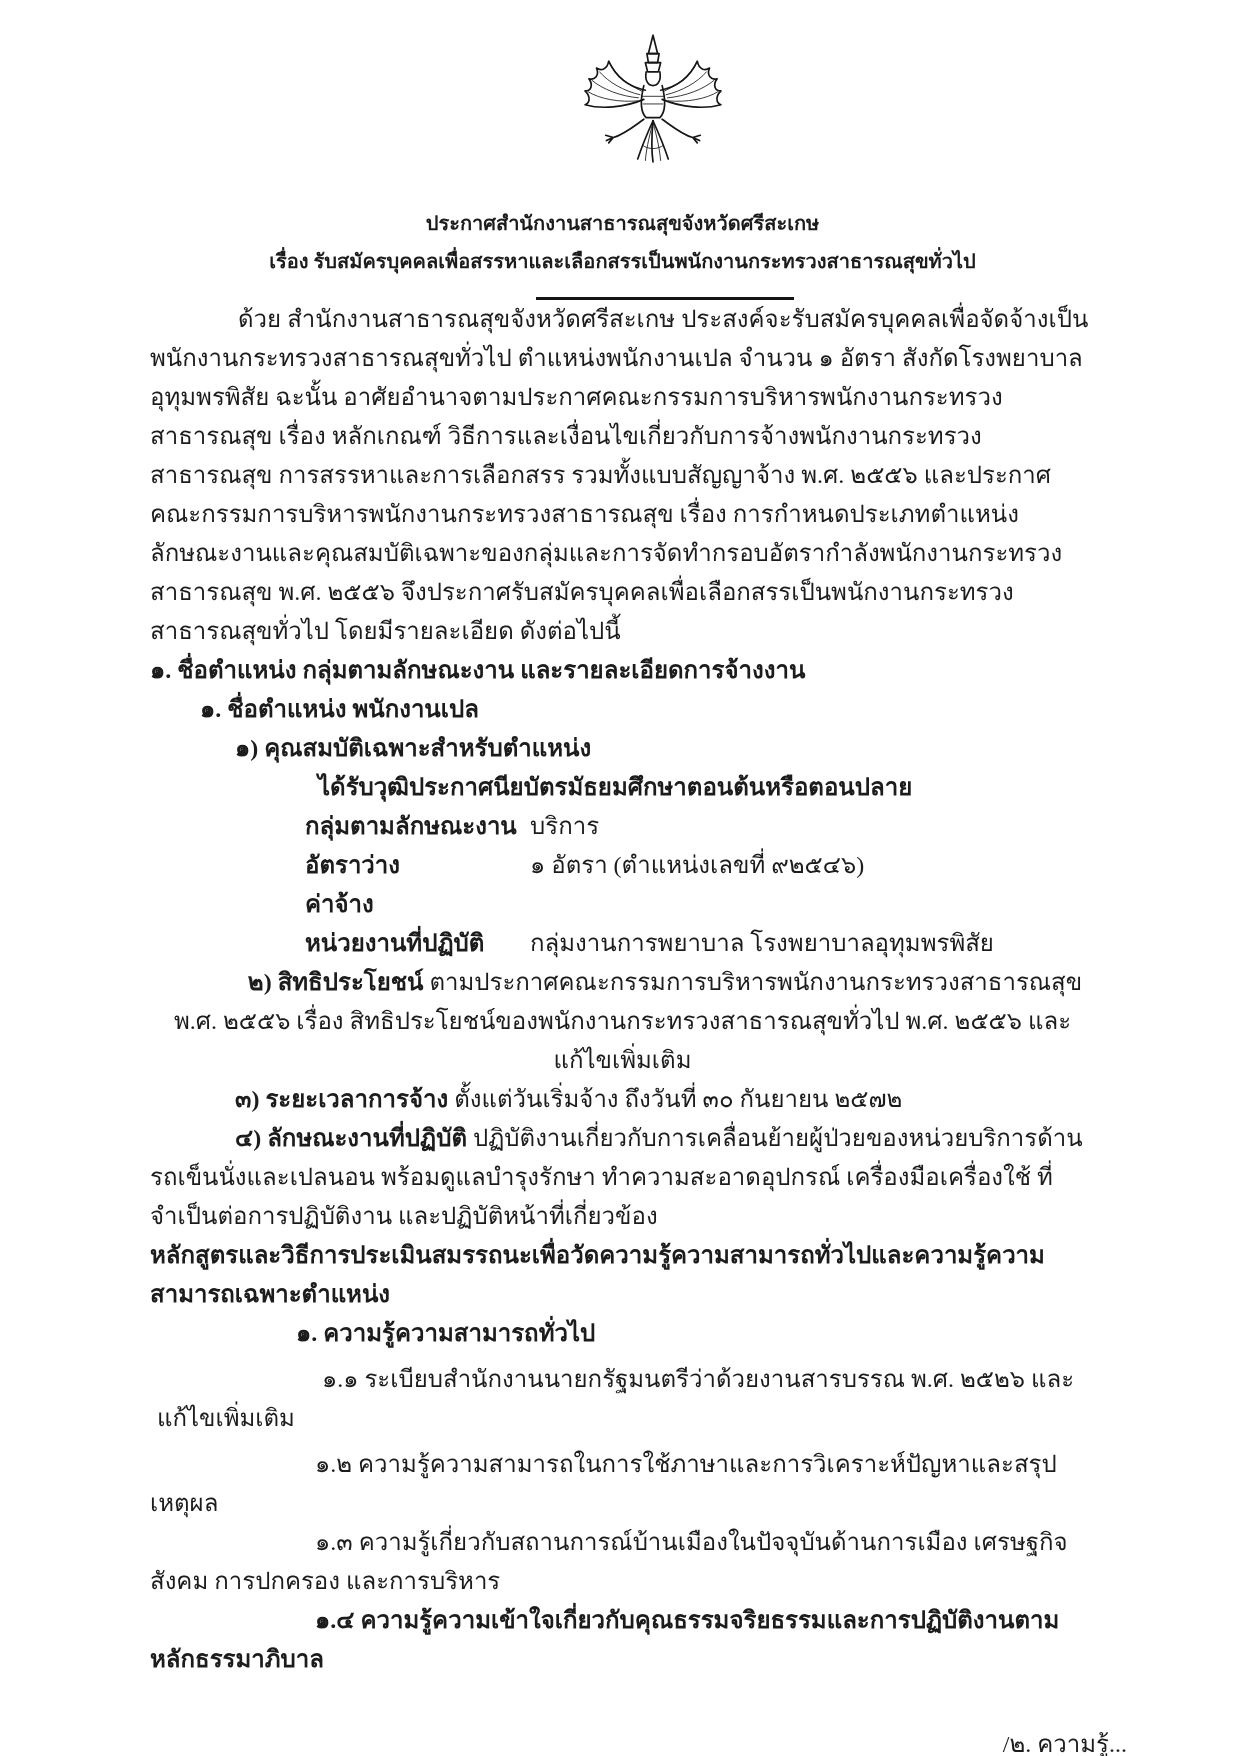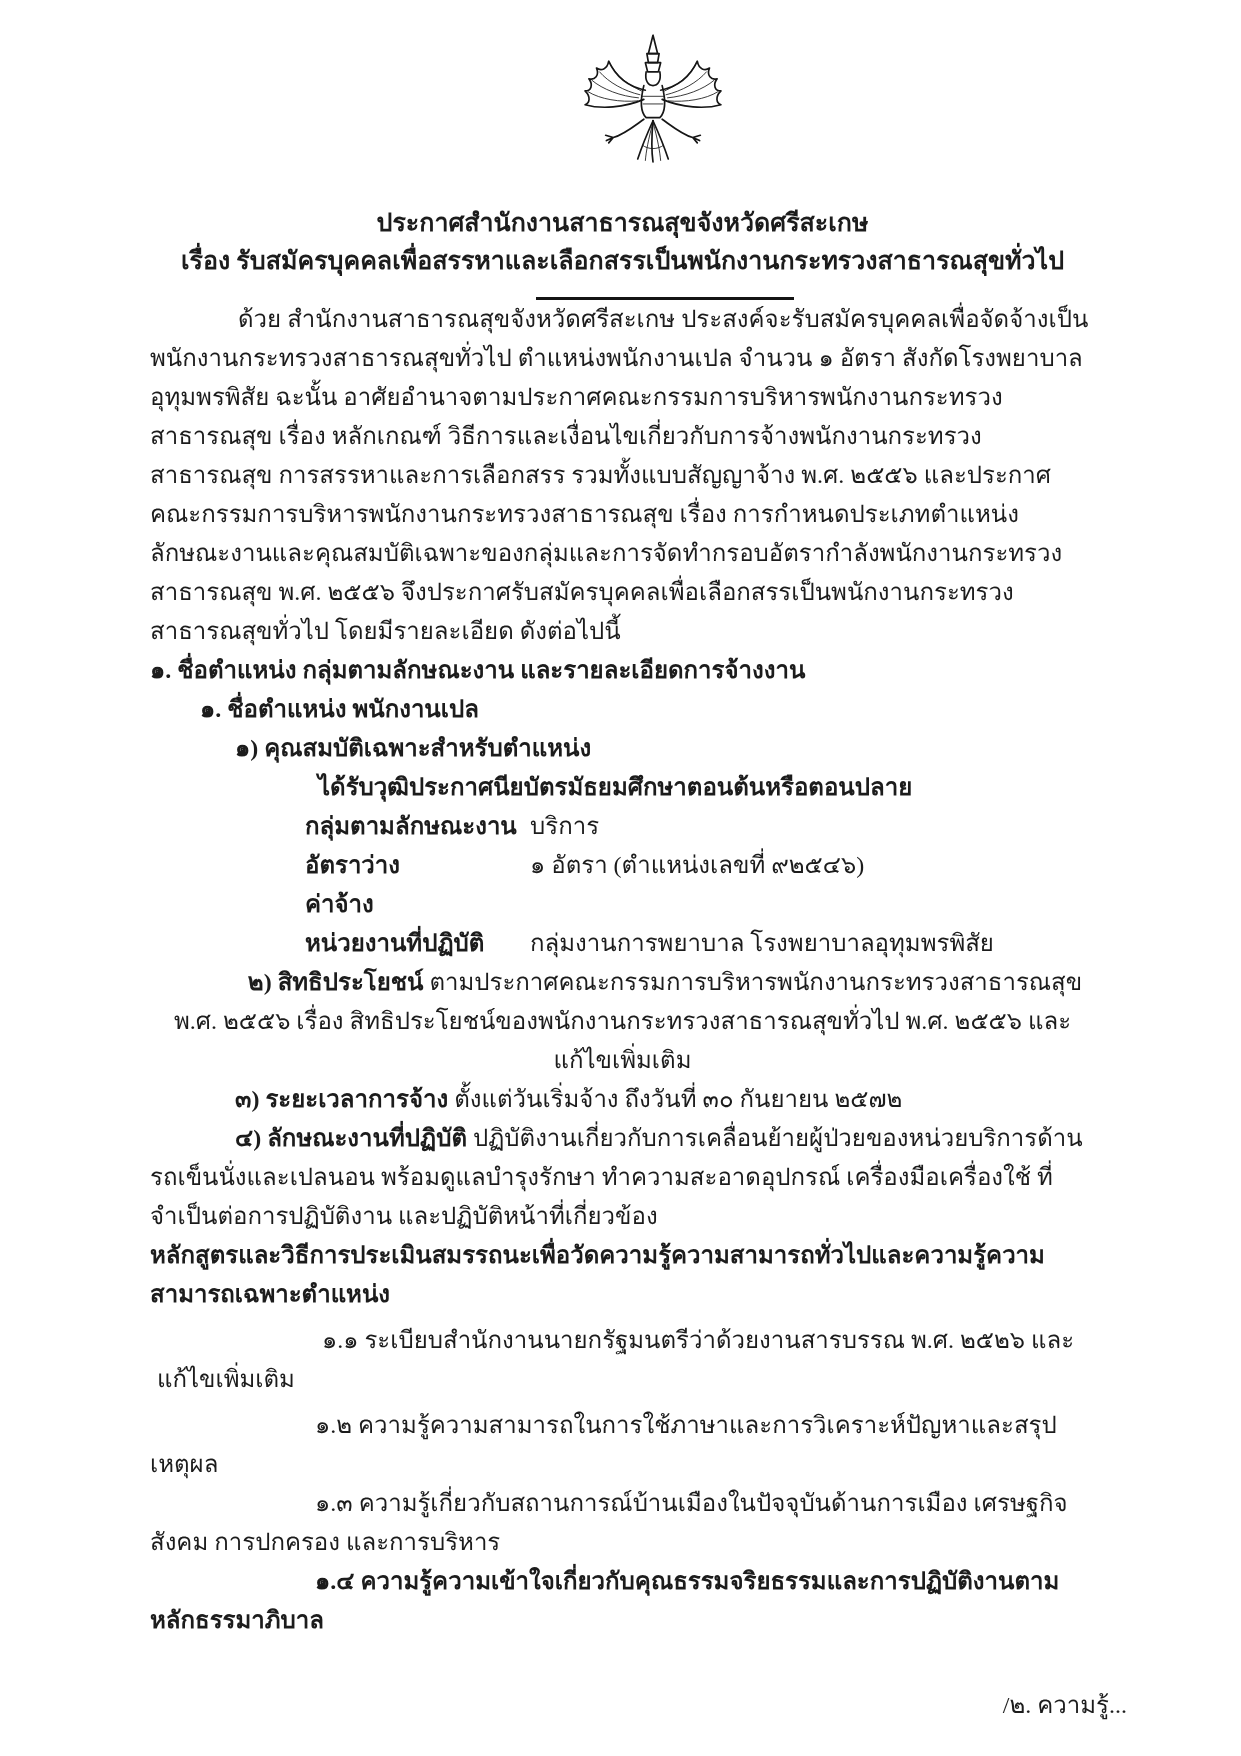--- a/index.html
+++ b/index.html
@@ -10,21 +10,21 @@
     background: #ffffff;
     color: #1c1c1c;
     font-family: "Liberation Serif", serif;
     font-size: 24px;
     line-height: 39px;
     overflow: hidden;
   }
   .content { position: absolute; left: 150px; top: 0; width: 945px; }
   .emblem-wrap { padding-top: 28px; text-align: center; }
   .emblem-wrap svg { transform: translateX(30px); }
-  .title-block { margin-top: 6px; text-align: center; font-weight: 700; font-size: 25px; line-height: 38px; }
+  .title-block { margin-top: 6px; text-align: center; font-weight: 700; font-size: 20px; line-height: 38px; }
   .divider { width: 258px; height: 3px; background: #141414; margin: 17px auto 0 auto; transform: translateX(42px); }
   .intro { margin-top: 13px; text-indent: 88px; }
   .b { font-weight: 700; }
   .sec-heading { font-weight: 700; }
   .pos-line { margin-left: 50px; font-weight: 700; }
   .item-label-line { margin-left: 85px; font-weight: 700; }
   .qual-line { margin-left: 168px; font-weight: 700; font-family: Liberation Serif, serif; }
   .detail-row { display: flex; margin-left: 155px; }
   .detail-label { width: 225px; flex: 0 0 225px; font-weight: 700; }
   .detail-value { flex: 1; }
@@ -115,20 +115,21 @@
     </div>
 
     <p class="hang" style="margin: 0px; text-align: center;"><span class="b">๒) สิทธิประโยชน์</span><span> ตามประกาศคณะกรรมการบริหารพนักงานกระทรวงสาธารณสุข พ.ศ. ๒๕๕๖ เรื่อง สิทธิประโยชน์ของพนักงานกระทรวงสาธารณสุขทั่วไป พ.ศ. ๒๕๕๖ และแก้ไขเพิ่มเติม</span></p>
 
     <p class="hang" style="margin: 0px;"><span class="b">๓) ระยะเวลาการจ้าง</span><span> ตั้งแต่วันเริ่มจ้าง  ถึงวันที่  ๓๐ กันยายน ๒๕๗๒</span></p>
 
     <p class="hang" style="margin: 0px;"><span class="b">๔) ลักษณะงานที่ปฏิบัติ</span><span> ปฏิบัติงานเกี่ยวกับการเคลื่อนย้ายผู้ป่วยของหน่วยบริการด้านรถเข็นนั่งและเปลนอน พร้อมดูแลบำรุงรักษา ทำความสะอาดอุปกรณ์ เครื่องมือเครื่องใช้ ที่จำเป็นต่อการปฏิบัติงาน และปฏิบัติหน้าที่เกี่ยวข้อง</span></p>
 
     <div class="sec-heading">หลักสูตรและวิธีการประเมินสมรรถนะเพื่อวัดความรู้ความสามารถทั่วไปและความรู้ความสามารถเฉพาะตำแหน่ง</div>
 
+    <div class="sub-heading">๑. ความรู้ความสามารถทั่วไป</div>
 
     <p class="sub-item" style="margin: 7px;">๑.๑ ระเบียบสำนักงานนายกรัฐมนตรีว่าด้วยงานสารบรรณ พ.ศ. ๒๕๒๖ และแก้ไขเพิ่มเติม</p>
     <p class="sub-item" style="margin: 0px;">๑.๒ ความรู้ความสามารถในการใช้ภาษาและการวิเคราะห์ปัญหาและสรุปเหตุผล</p>
     <p class="sub-item" style="margin: 0px;">๑.๓ ความรู้เกี่ยวกับสถานการณ์บ้านเมืองในปัจจุบันด้านการเมือง เศรษฐกิจ สังคม การปกครอง และการบริหาร</p>
     <p class="sub-item" style="margin: 0px; font-weight: bold;">๑.๔ ความรู้ความเข้าใจเกี่ยวกับคุณธรรมจริยธรรมและการปฏิบัติงานตามหลักธรรมาภิบาล</p>
 
     <div class="footer-note">/๒. ความรู้...</div>
 
   </div>
 </div>

